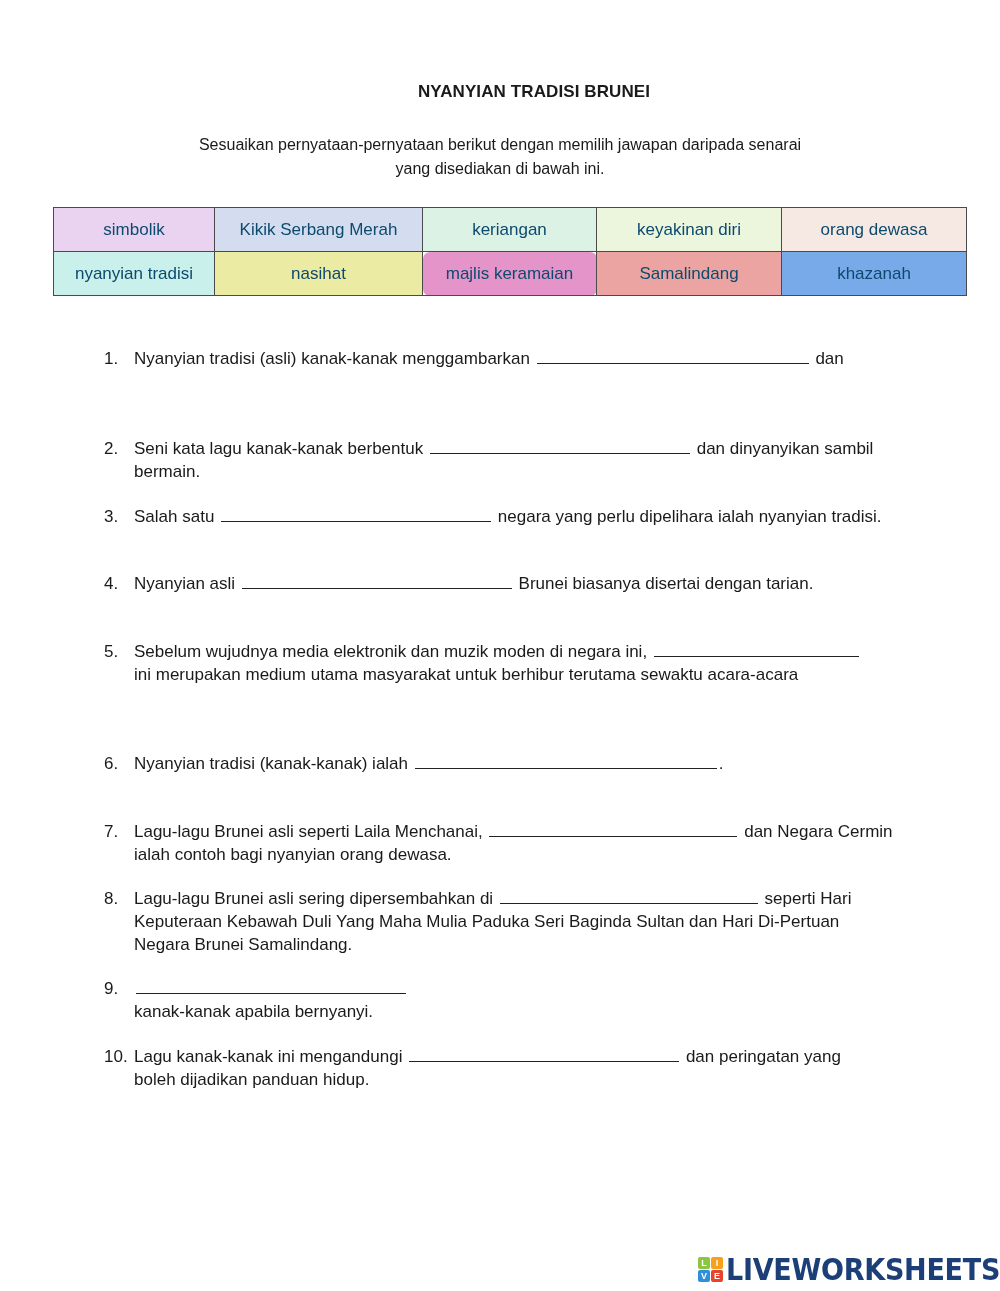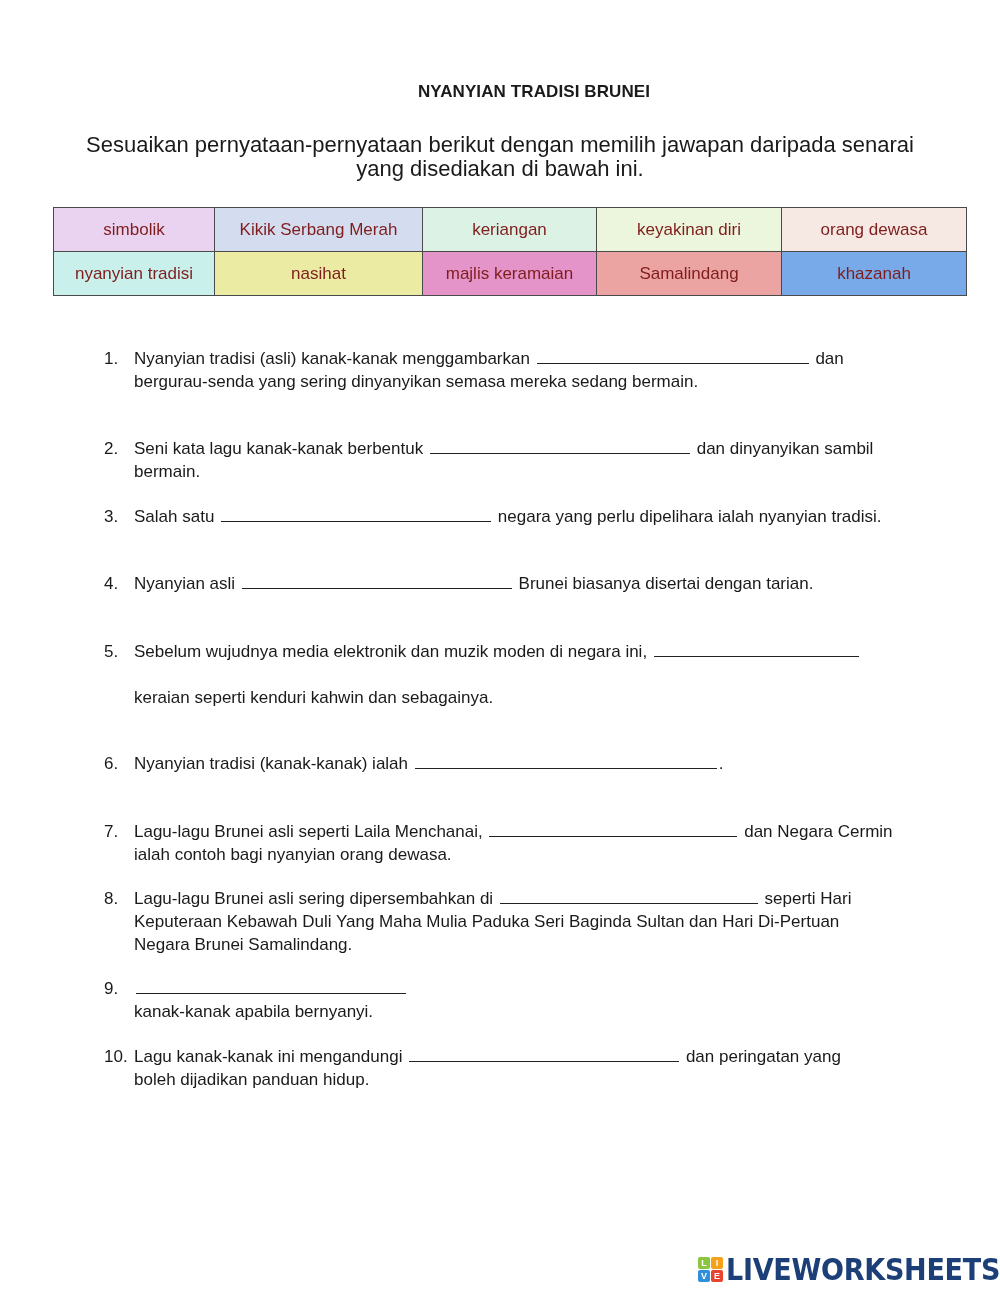--- a/index.html
+++ b/index.html
@@ -6,30 +6,30 @@
     body {
       width: 1000px; height: 1291px; background: #ffffff; position: relative;
       font-family: "Liberation Sans", sans-serif; color: #1a1a1a; overflow: hidden;
     }
     .title {
       position: absolute; top: 82px; left: 0; width: 1068px; text-align: center;
       font-weight: bold; font-size: 17px; letter-spacing: 0.1px;
     }
     .instructions {
       position: absolute; top: 133px; left: 0; width: 1000px; text-align: center;
-      font-size: 22px; line-height: 24px;
+      font-size: 16px; line-height: 24px;
     }
     .instructions div { display: block; }
     .word-bank {
       position: absolute; top: 207px; left: 53px; width: 913px;
       border-collapse: collapse; table-layout: fixed;
     }
     .word-bank td {
       border: 1px solid #4a4a4a; height: 43px; text-align: center; vertical-align: middle;
-      font-size: 17px; padding: 0; color: #7f1d1d;
+      font-size: 17px; padding: 0; color: #0c4a6e;
     }
     .questions {
       position: absolute; left: 104px; top: 0; width: 870px;
     }
     .q {
       position: absolute; left: 0; width: 860px; font-size: 17px; line-height: 23px;
     }
     .q .num { position: absolute; left: 0; top: 0; }
     .q .body { margin-left: 30px; display: block; }
     .blank {
@@ -75,36 +75,35 @@
       <tr>
     <td style="background-color: rgb(234, 211, 241);">simbolik</td>
     <td style="background-color: rgb(212, 221, 240); text-align: center;">Kikik Serbang Merah</td>
     <td style="background-color: rgb(220, 242, 229);">keriangan</td>
     <td style="background-color: rgb(236, 246, 220); margin-left: 27px;">keyakinan diri</td>
     <td style="background-color: rgb(246, 233, 227);">orang dewasa</td>
   </tr>
   <tr>
     <td style="background-color: rgb(201, 240, 235);">nyanyian tradisi</td>
     <td style="background-color: rgb(235, 235, 163);">nasihat</td>
-    <td style="background-color: rgb(228, 148, 200);">majlis keramaian</td>
+    <td style="background-color: rgb(228, 148, 200); border-radius: 7px;">majlis keramaian</td>
     <td style="background-color: rgb(235, 164, 162); text-align: center;">Samalindang</td>
     <td style="background-color: rgb(120, 170, 234); margin-top: 9px;">khazanah</td>
   </tr>
 </tbody>
   </table>
 
 <div class="questions">
 
   <div class="q" style="top:347px">
     <span class="num">1.</span>
     <span class="body">
       <span>Nyanyian tradisi (asli) kanak-kanak menggambarkan</span>
       <span class="blank" style="width:272px"></span>
       <span>dan</span><br>
-      <span>bergurau-senda yang sering dinyanyikan semasa mereka sedang bermain.</span>
     </span>
   </div>
 
   <div class="q" style="top:437px">
     <span class="num">2.</span>
     <span class="body">
       <span>Seni kata lagu kanak-kanak berbentuk</span>
       <span class="blank" style="width:260px"></span>
       <span>dan dinyanyikan sambil</span><br>
       <span>bermain.</span>
@@ -127,22 +126,21 @@
       <span class="blank" style="width:270px"></span>
       <span>Brunei biasanya disertai dengan tarian.</span>
     </span>
   </div>
 
   <div class="q" style="top:640px">
     <span class="num">5.</span>
     <span class="body">
       <span>Sebelum wujudnya media elektronik dan muzik moden di negara ini,</span>
       <span class="blank" style="width:205px"></span><br>
-      <br>
-      <span>keraian seperti kenduri kahwin dan sebagainya.</span>
+      <span>ini merupakan medium utama masyarakat untuk berhibur terutama sewaktu acara-acara</span><br>
     </span>
   </div>
 
   <div class="q" style="top:752px">
     <span class="num">6.</span>
     <span class="body">
       <span>Nyanyian tradisi (kanak-kanak) ialah</span>
       <span class="blank" style="width:302px"></span><span>.</span>
     </span>
   </div>

